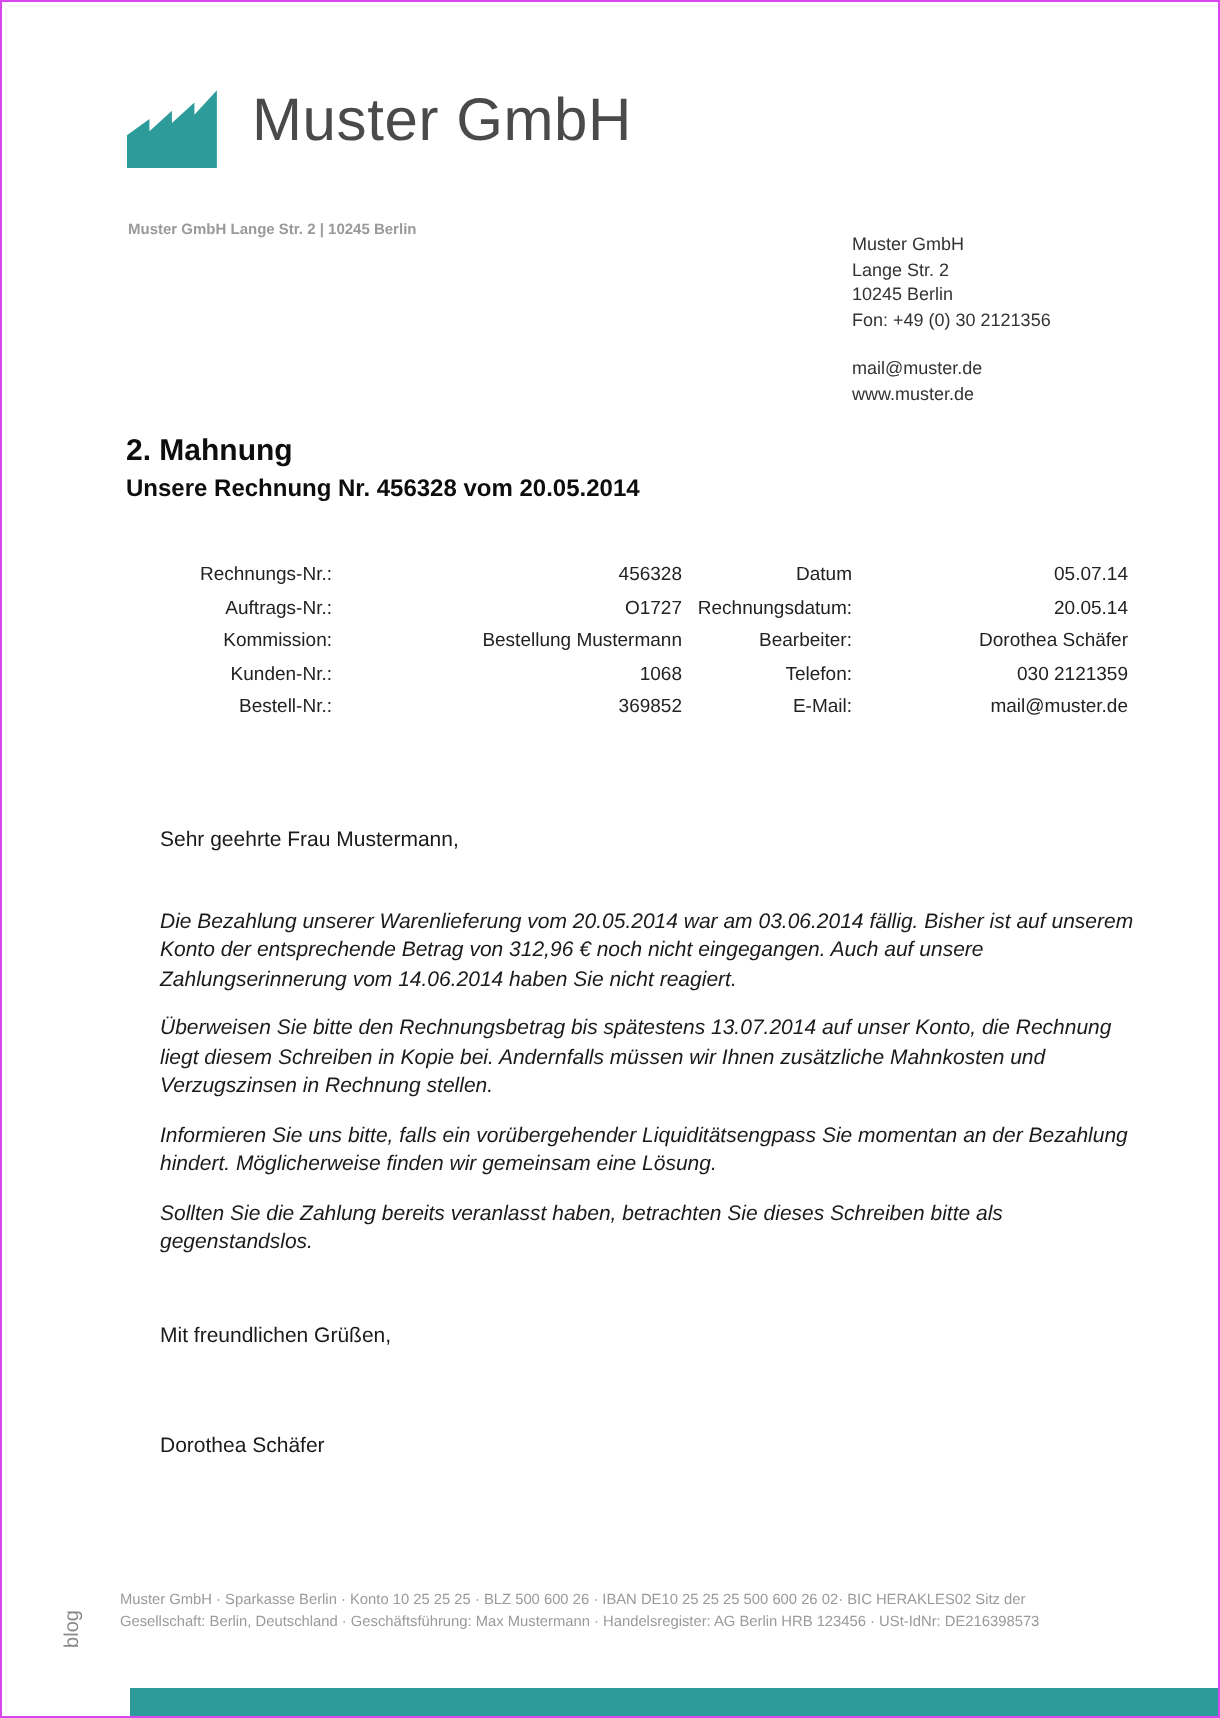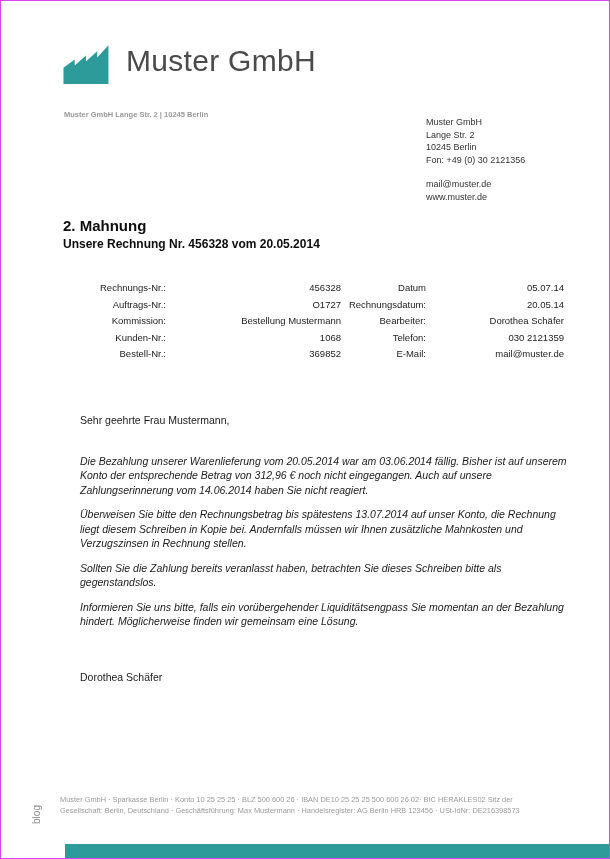--- a/index.html
+++ b/index.html
@@ -114,22 +114,23 @@
       <span>369852</span>
       <span>E-Mail:</span>
       <span>mail@muster.de</span>
     </div>
   </div>
 
   <div class="body-text">
     <div class="salutation">Sehr geehrte Frau Mustermann,</div>
     <p>Die Bezahlung unserer Warenlieferung vom 20.05.2014 war am 03.06.2014 fällig. Bisher ist auf unserem Konto der entsprechende Betrag von 312,96 € noch nicht eingegangen. Auch auf unsere Zahlungserinnerung vom 14.06.2014 haben Sie nicht reagiert.</p>
     <p>Überweisen Sie bitte den Rechnungsbetrag bis spätestens 13.07.2014 auf unser Konto, die Rechnung liegt diesem Schreiben in Kopie bei. Andernfalls müssen wir Ihnen zusätzliche Mahnkosten und Verzugszinsen in Rechnung stellen.</p>
+    <p>Informieren Sie uns bitte, falls ein vorübergehender Liquiditätsengpass Sie momentan an der Bezahlung hindert. Möglicherweise finden wir gemeinsam eine Lösung.</p>
     <p>Sollten Sie die Zahlung bereits veranlasst haben, betrachten Sie dieses Schreiben bitte als gegenstandslos.</p>
-    <p>Informieren Sie uns bitte, falls ein vorübergehender Liquiditätsengpass Sie momentan an der Bezahlung hindert. Möglicherweise finden wir gemeinsam eine Lösung.</p>
+    <div class="closing">Mit freundlichen Grüßen,</div>
     <div class="signature">Dorothea Schäfer</div>
   </div>
 
   <div class="footer">Muster GmbH · Sparkasse Berlin · Konto 10 25 25 25 · BLZ 500 600 26 · IBAN DE10 25 25 25 500 600 26 02· BIC HERAKLES02 Sitz der Gesellschaft: Berlin, Deutschland · Geschäftsführung: Max Mustermann · Handelsregister: AG Berlin HRB 123456 · USt-IdNr: DE216398573</div>
 
   <div class="watermark">blog</div>
 
   <div class="bottom-bar"></div>
 
 </div>

